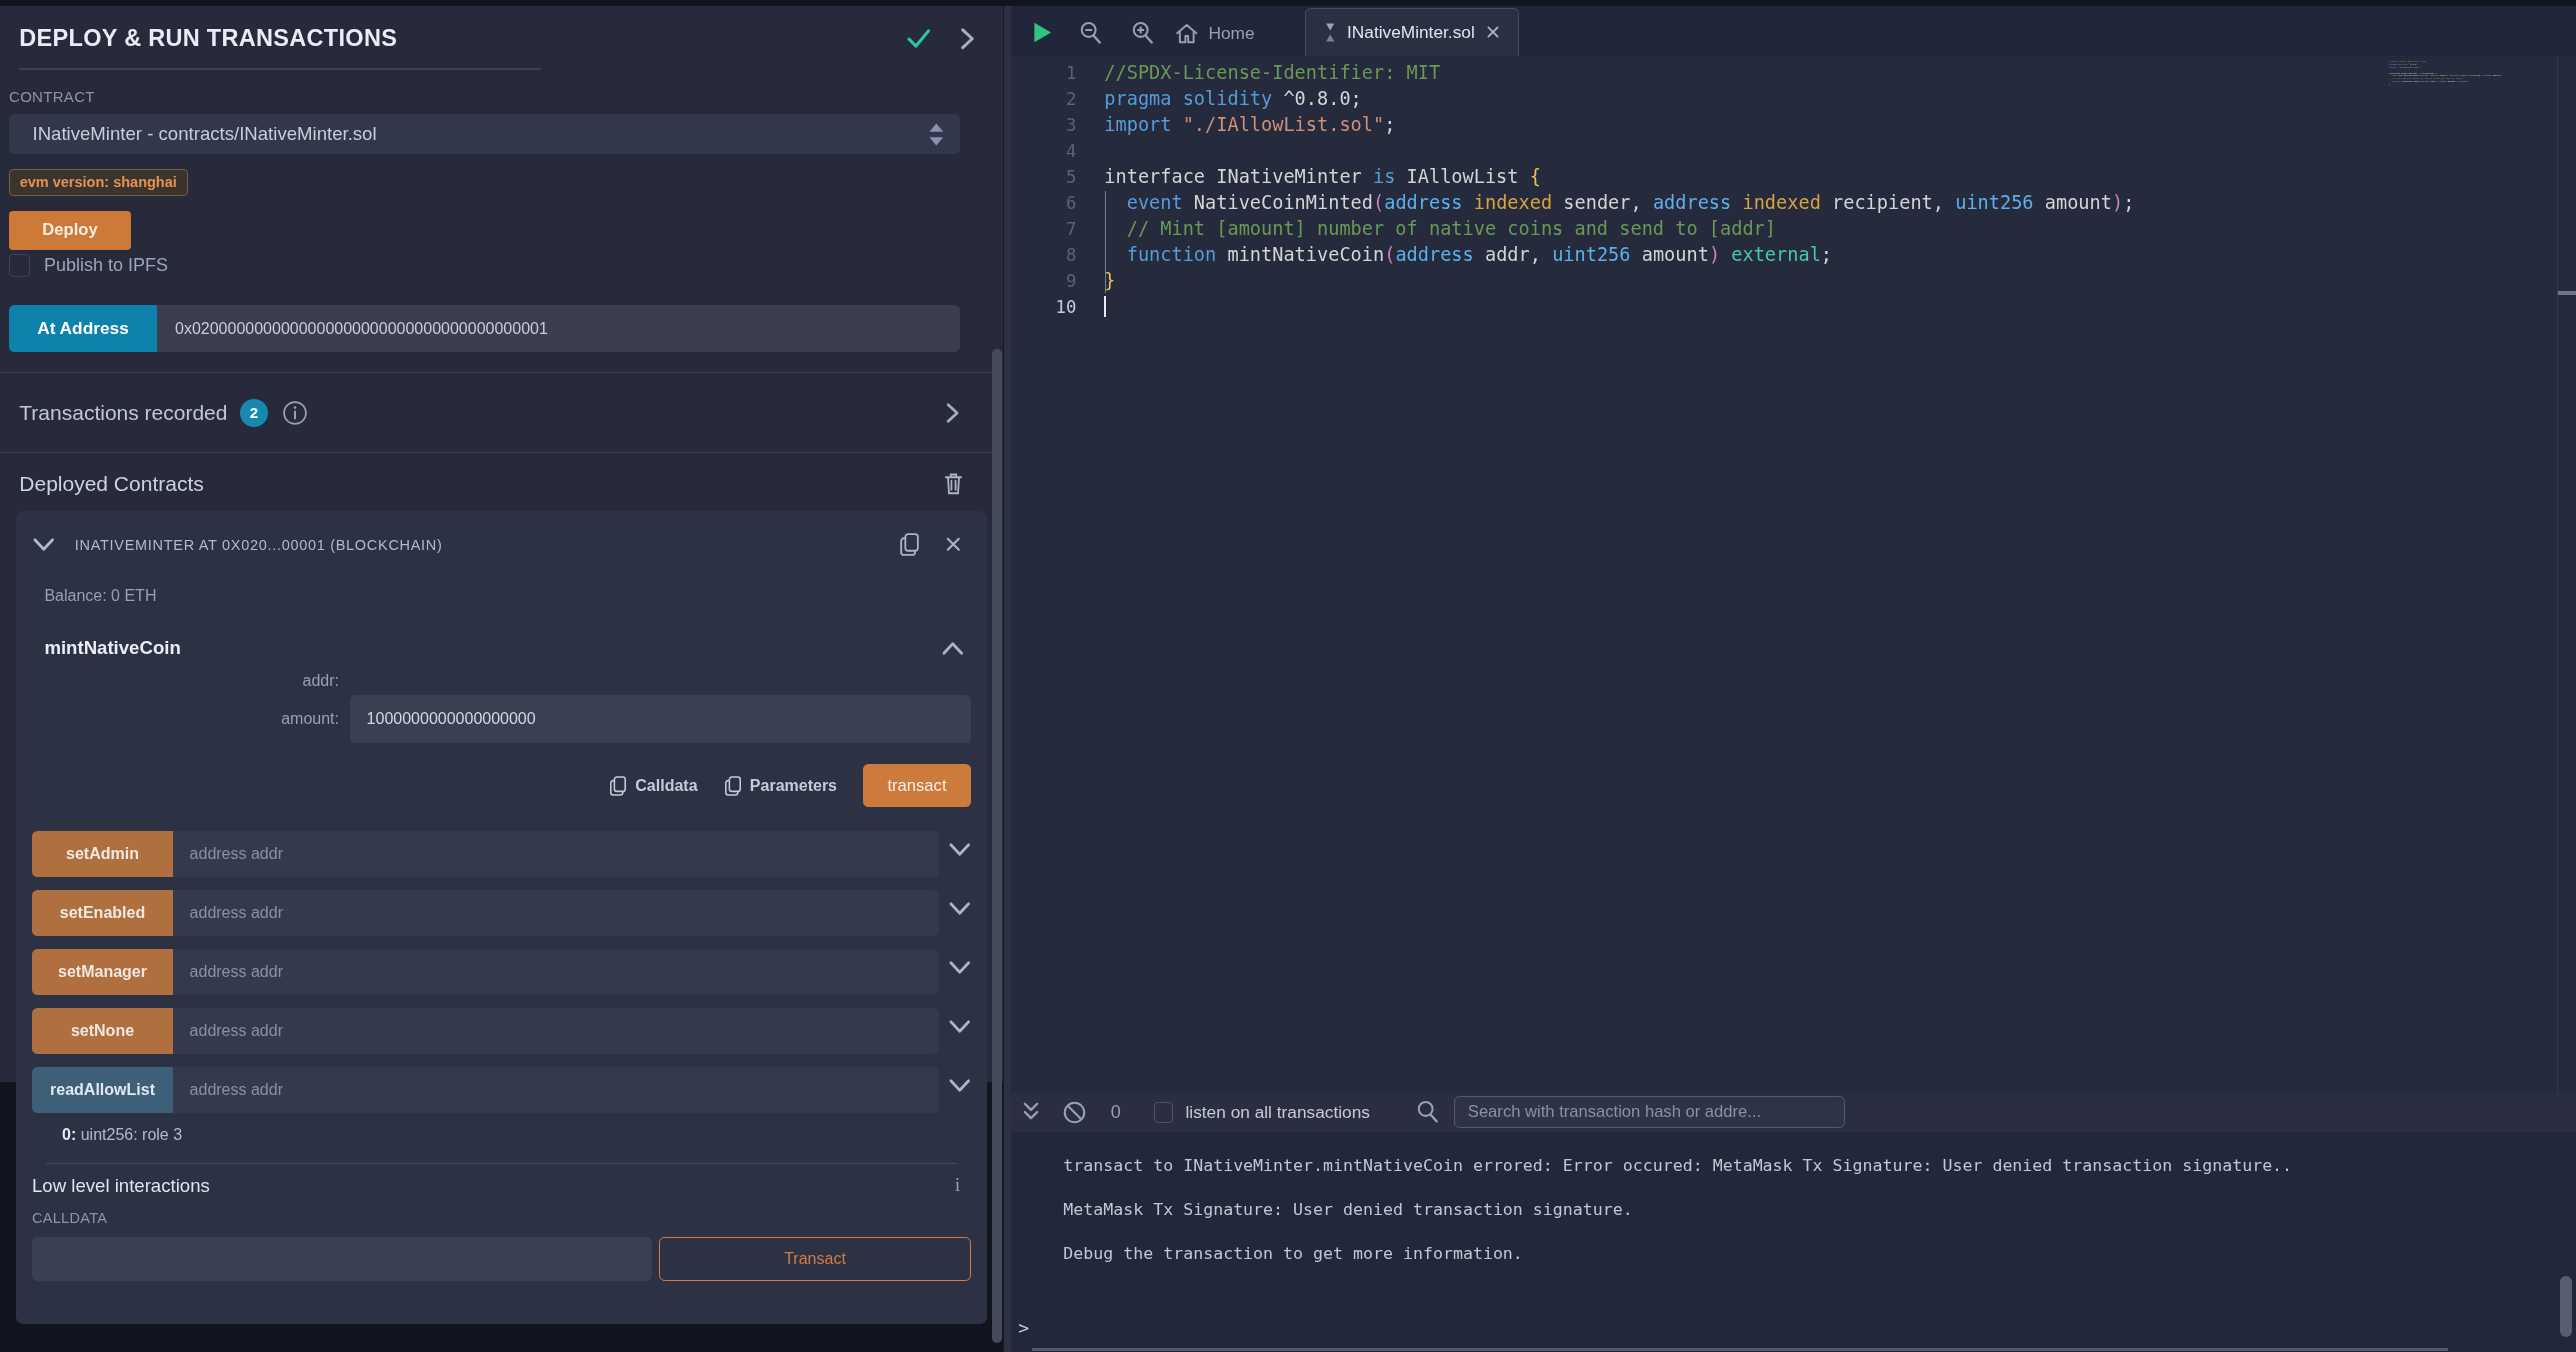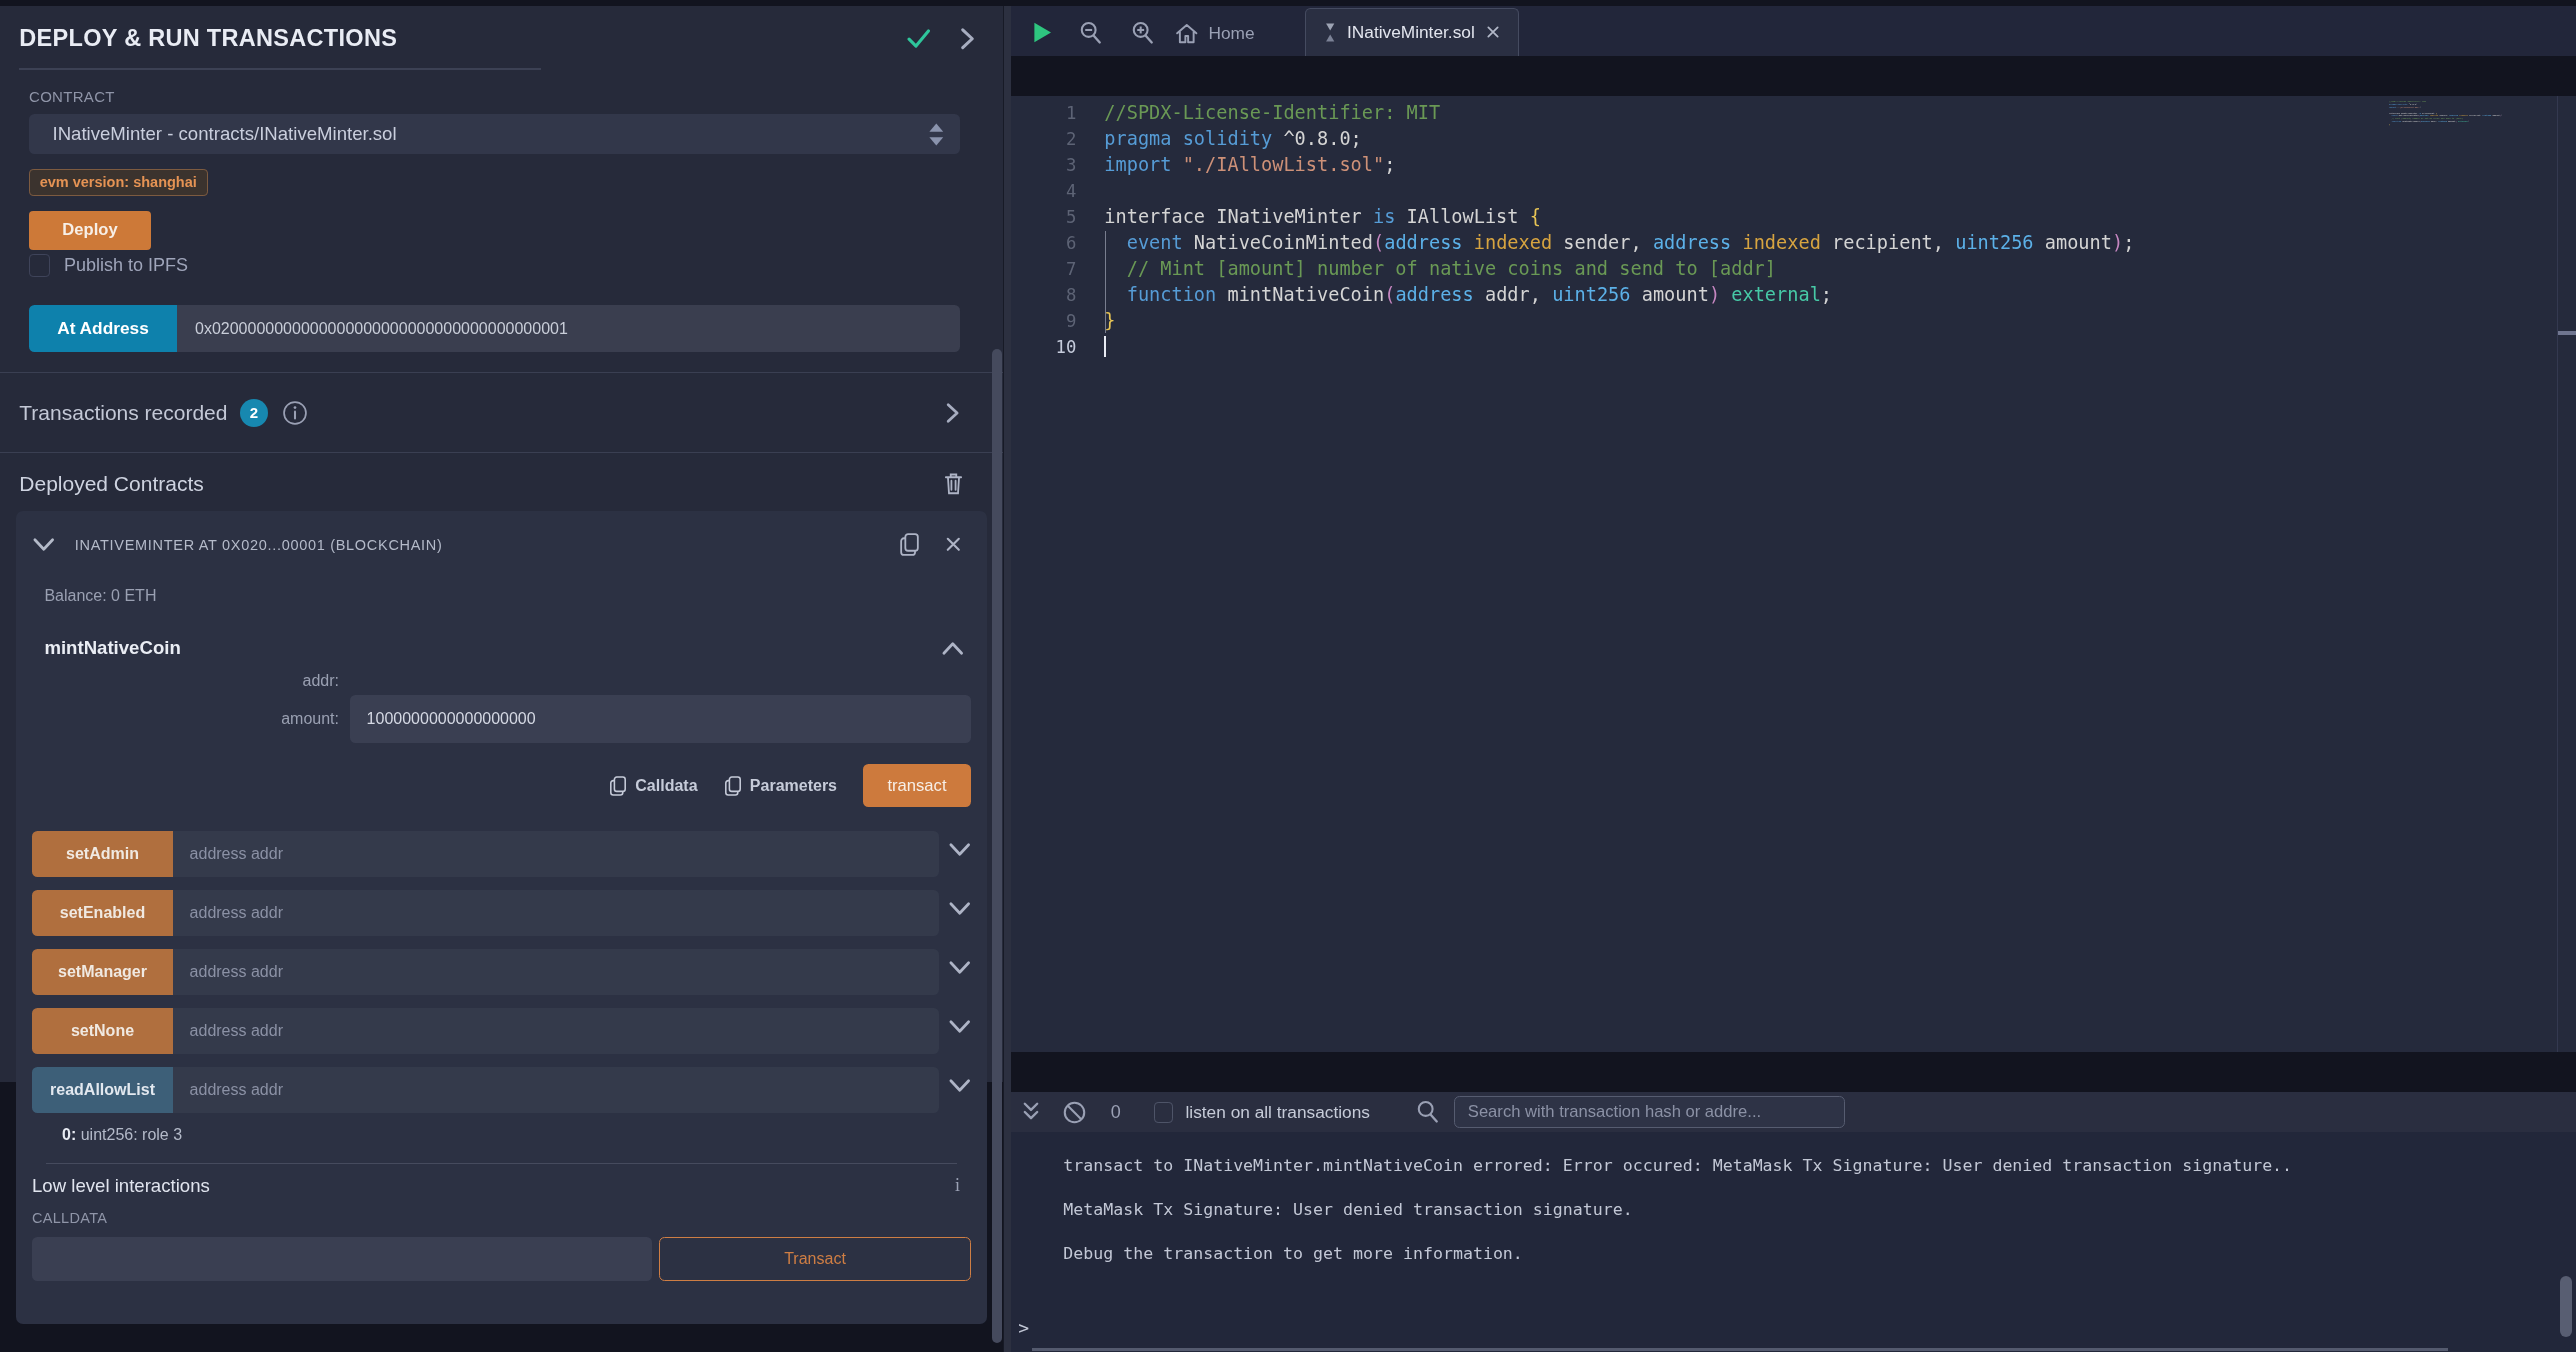--- a/index.html
+++ b/index.html
@@ -7,21 +7,21 @@
               font-family:"Liberation Sans", sans-serif; }
   .app { position:relative; width:2576px; height:1352px; padding-top:5.5px; display:flex; }
 
   
   .panel { position:relative; width:1003px; height:1076px; background:#262a3a; flex:none; }
   .panel-head { padding:19.3px 28px 0 19.3px; display:flex; align-items:center; }
   .panel-title { font-size:23.5px; font-weight:bold; color:#e9ecf4; letter-spacing:0.3px; }
   .panel-head .icons { margin-left:auto; display:flex; align-items:center; gap:30px; }
   .title-rule { margin:16.6px 0 0 19.3px; width:522px; height:1.4px; background:#3c4154; }
 
-  .panel-body { padding:0 43px 0 29px; }
+  .panel-body { padding:0 43px 0 9px; }
   .field-label { margin-top:18px; font-size:15px; color:#8f95a8; letter-spacing:0.3px; }
   .select { margin-top:9.7px; height:40px; background:#32374a; border-radius:5.5px;
             display:flex; align-items:center; padding:0 15px 0 23.5px; }
   .select-value { font-size:18.6px; color:#c9cedd; }
   .select .updown { margin-left:auto; }
   .evm-badge { display:inline-block; margin-top:15px; padding:3.5px 9.7px 4.8px;
                background:#3b332e; border:1.4px solid #7d5b40; border-radius:4.1px;
                color:#e59354; font-size:14.5px; font-weight:bold; }
   .btn-deploy { display:block; margin-top:15px; width:122px; height:39px; border:none;
                 background:#cd7938; color:#f7efe7; font-size:16.6px; font-weight:bold;
@@ -85,21 +85,21 @@
                     font-size:16px; color:#d5d9e4; padding:0 16.6px; font-family:inherit; outline:none; }
   .btn-transact-outline { flex:1; height:44px; background:transparent; border:1.4px solid #cf7e44;
                           color:#cf7e44; font-size:16px; border-radius:5.5px; font-family:inherit; }
   .panel-scrollbar { position:absolute; right:0.7px; top:343px; width:10.4px; height:994px;
                      background:#454a5d; border-radius:5.5px; }
 
   
   .vdivider { width:8.3px; flex:none; background:#2c3040; border-left:1.4px solid #171a26; }
 
   
-  .right { flex:1; display:flex; flex-direction:column; min-width:0;gap:40px; }
+  .right { flex:1; display:flex; flex-direction:column; min-width:0; }
   .tabbar { height:50px; background:#22263a; display:flex; align-items:flex-end; flex:none; }
   .tabbar-icons { display:flex; align-items:center; gap:28px; margin:0 0 11px 22px; }
   .tab-home { display:flex; align-items:center; gap:9.7px; margin:0 0 11px 21px; color:#9aa0b4;
               font-size:17.3px; }
   .tab-active { margin-left:50px; height:48px; background:#2a2f42; border:1.4px solid #454b60; border-bottom:none;
                 border-radius:5.5px 5.5px 0 0; display:flex; align-items:center; gap:11px; padding:0 18px; }
   .tab-label { font-size:17.3px; color:#e2e5ee; }
 
   .editor { position:relative; flex:1; background:#252a3c; display:flex; padding-top:4.1px; overflow:hidden; }
   .gutter { width:93px; flex:none; text-align:right; padding-right:28px; }

